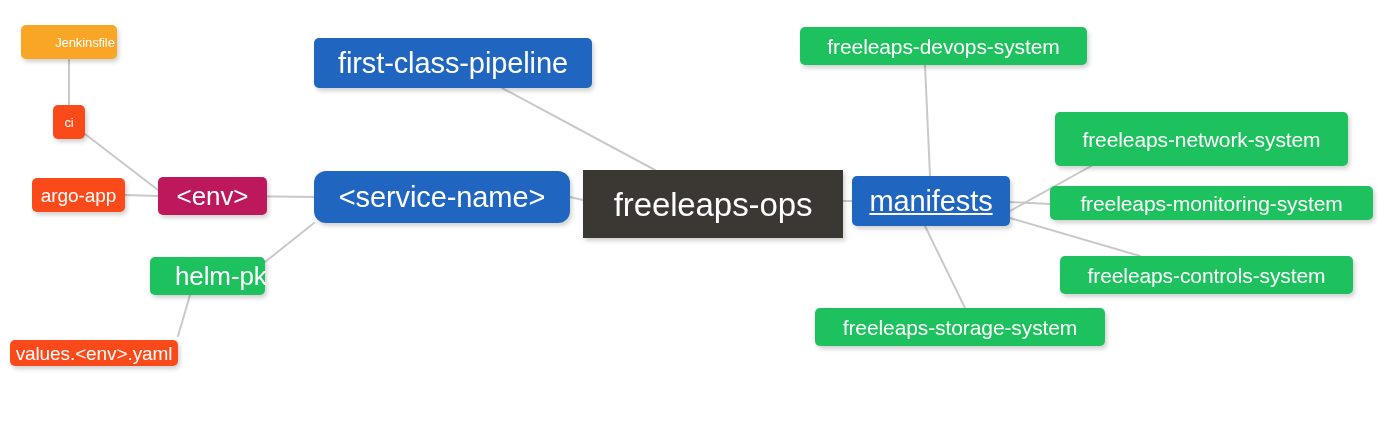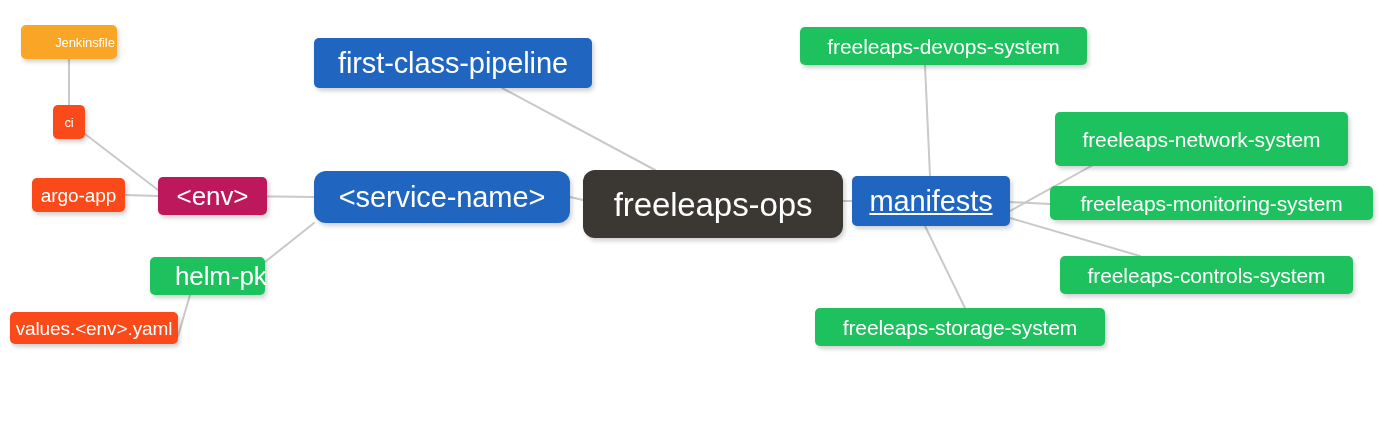--- a/index.html
+++ b/index.html
@@ -38,21 +38,21 @@
     justify-content: center;
     color: #ffffff;
     white-space: nowrap;
     border-radius: 5px;
     box-shadow: 2px 3px 4px rgba(0, 0, 0, 0.18);
     letter-spacing: -0.1px;
     line-height: 1;
   }
   .node-root {
     background: #3b3733;
-    border-radius: 12px;
+    border-radius: 0;
     font-size: 33px;
   }
 </style>
 </head>
 <body>
 
 <div id="mindmap">
   <svg id="edge-layer" viewBox="0 0 1390 421" xmlns="http://www.w3.org/2000/svg">
       <line x1="69" y1="59" x2="69" y2="105" stroke="#c9c9c9" stroke-width="2" stroke-linecap="round"></line>
       <line x1="85" y1="134" x2="158" y2="190" stroke="#c9c9c9" stroke-width="2" stroke-linecap="round"></line>
@@ -68,21 +68,21 @@
       <line x1="1010" y1="202" x2="1050" y2="204" stroke="#c9c9c9" stroke-width="2" stroke-linecap="round"></line>
       <line x1="1010" y1="218" x2="1140" y2="256" stroke="#c9c9c9" stroke-width="2" stroke-linecap="round"></line>
       <line x1="925" y1="226" x2="965" y2="308" stroke="#c9c9c9" stroke-width="2" stroke-linecap="round"></line>
     </svg>
   <div id="node-layer">
       <div class="node" style="left: 21px; top: 25px; width: 96px; height: 34px; background: rgb(249, 165, 37); font-size: 13px; padding-left: 32px;">Jenkinsfile</div>
       <div class="node" style="left: 53px; top: 105px; width: 32px; height: 34px; background: rgb(250, 74, 25); font-size: 13px;">ci</div>
       <div class="node" style="left: 32px; top: 178px; width: 93px; height: 34px; background: rgb(250, 74, 25); font-size: 19px;">argo-app</div>
       <div class="node" style="left: 158px; top: 177px; width: 109px; height: 38px; background: #be185d; font-size: 26px; text-align: right;">&lt;env&gt;</div>
       <div class="node" style="left: 150px; top: 257px; width: 115px; height: 38px; background: rgb(29, 193, 93); font-size: 26px; padding-left: 41px;">helm-pkg</div>
-      <div class="node" style="left: 10px; top: 312px; width: 168px; height: 32px; background: rgb(250, 74, 25); font-size: 19px;">values.&lt;env&gt;.yaml</div>
+      <div class="node" style="left: 10px; top: 340px; width: 168px; height: 26px; background: rgb(250, 74, 25); font-size: 19px;">values.&lt;env&gt;.yaml</div>
       <div class="node" style="left: 314px; top: 38px; width: 278px; height: 50px; background: rgb(32, 102, 192); font-size: 29px;">first-class-pipeline</div>
       <div class="node" style="left: 314px; top: 171px; width: 256px; height: 52px; background: rgb(32, 102, 192); font-size: 29px; border-radius: 12px;">&lt;service-name&gt;</div>
       <div class="node node-root" style="left: 583px; top: 170px; width: 260px; height: 68px; background: rgb(59, 55, 51); font-size: 33px;">freeleaps-ops</div>
       <div class="node" style="left: 852px; top: 176px; width: 158px; height: 50px; background: rgb(32, 102, 192); font-size: 29px; text-decoration: underline;">manifests</div>
       <div class="node" style="left: 800px; top: 27px; width: 287px; height: 38px; background: rgb(29, 193, 93); font-size: 21px;">freeleaps-devops-system</div>
       <div class="node" style="left: 1055px; top: 112px; width: 293px; height: 54px; background: rgb(29, 193, 93); font-size: 21px;">freeleaps-network-system</div>
       <div class="node" style="left: 1050px; top: 186px; width: 323px; height: 34px; background: rgb(29, 193, 93); font-size: 21px;">freeleaps-monitoring-system</div>
       <div class="node" style="left: 1060px; top: 256px; width: 293px; height: 38px; background: rgb(29, 193, 93); font-size: 21px;">freeleaps-controls-system</div>
       <div class="node" style="left: 815px; top: 308px; width: 290px; height: 38px; background: rgb(29, 193, 93); font-size: 21px;">freeleaps-storage-system</div>
     </div>

